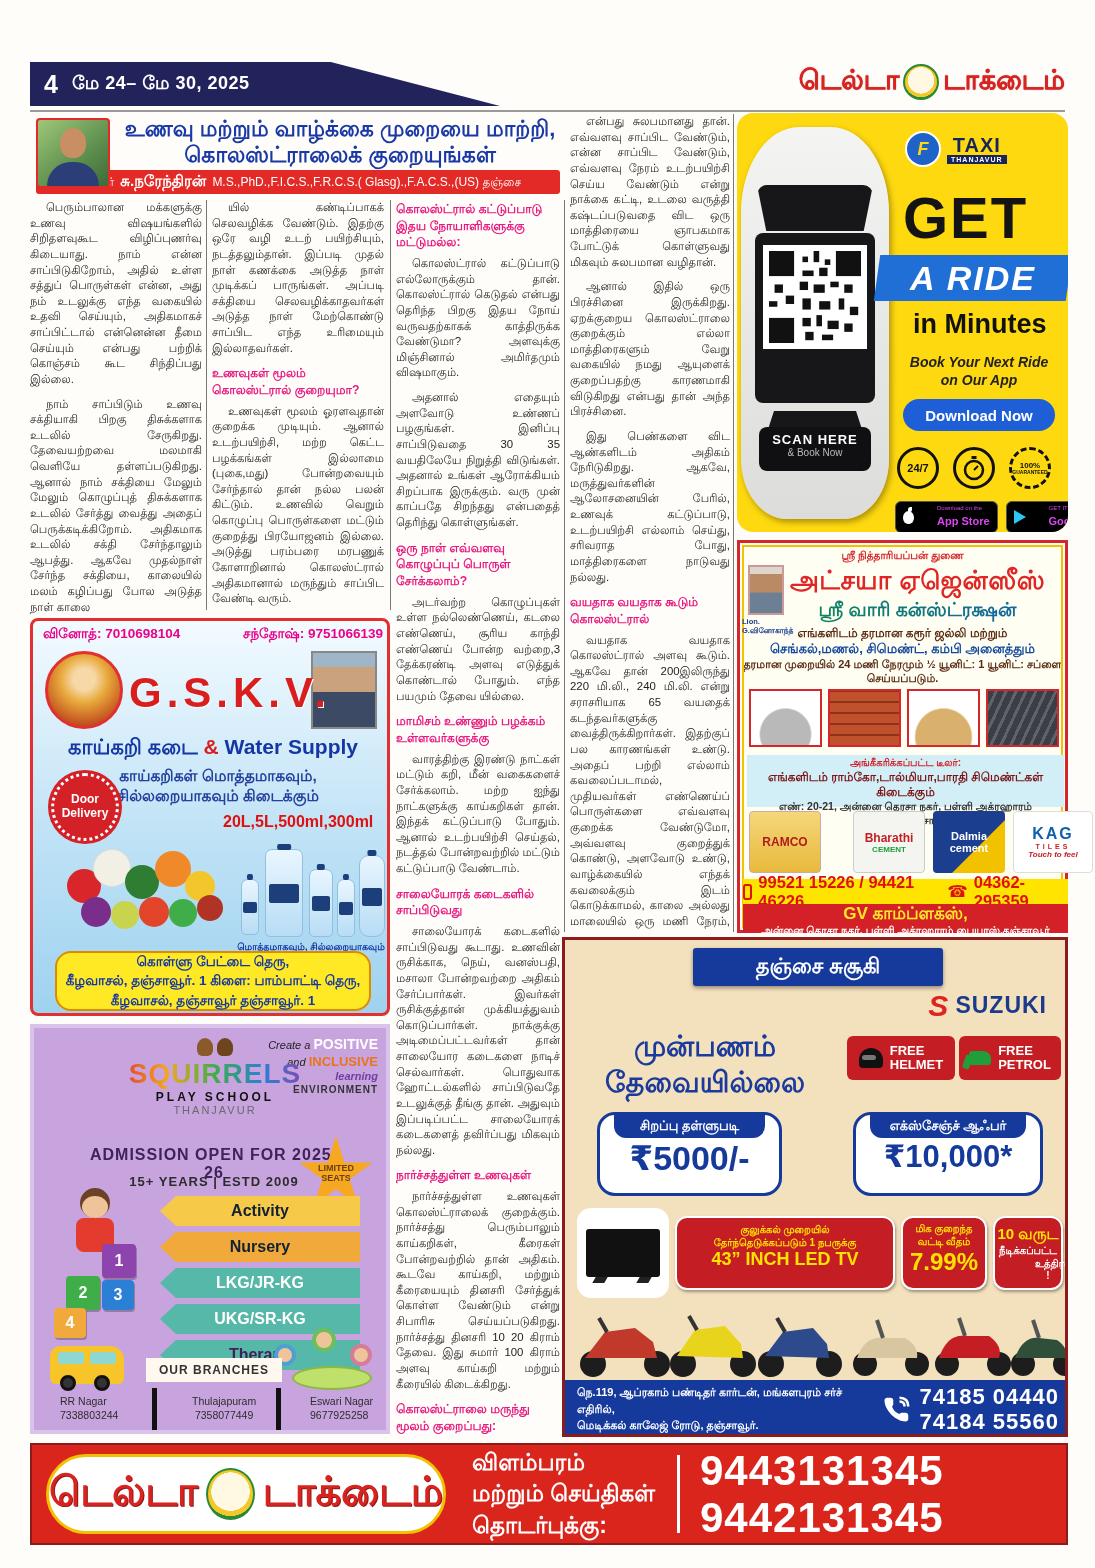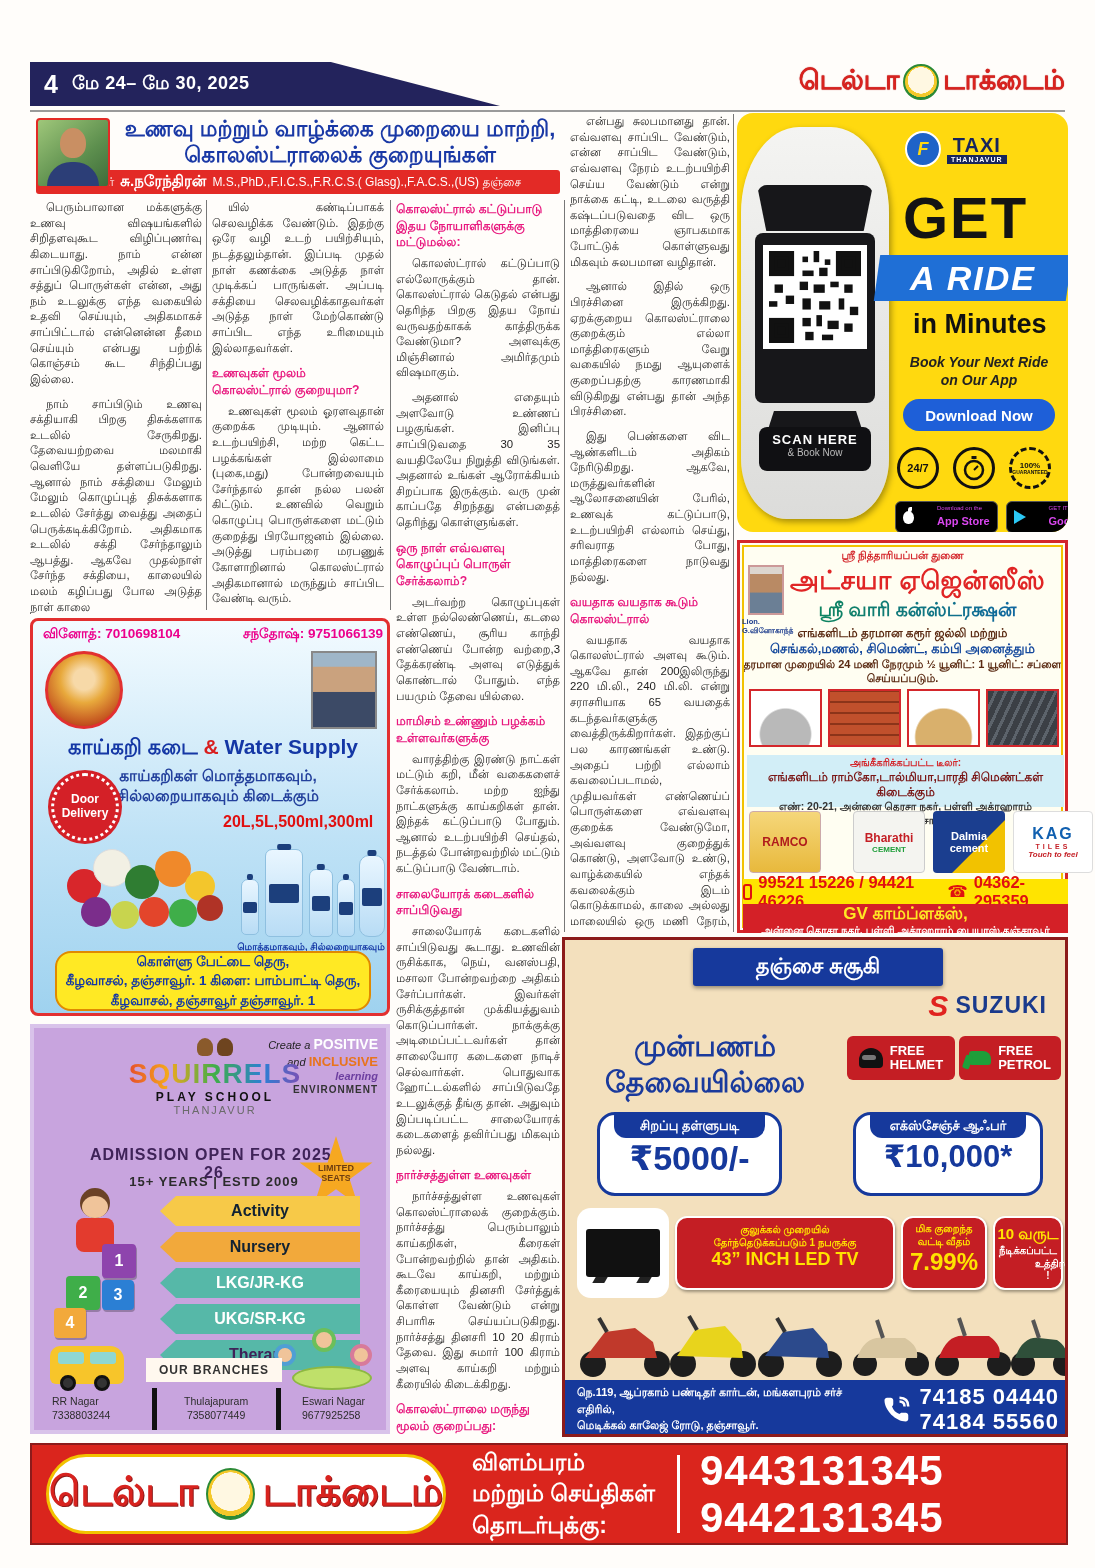--- a/index.html
+++ b/index.html
@@ -74,21 +74,21 @@
   
   .sq{background:#c8a4de;border:4px solid #d9c3ea;overflow:hidden;}
   .sq-logo{font-weight:700;font-size:28px;letter-spacing:1px;background:linear-gradient(90deg,#e33b2e,#f5a81c,#3fae49,#2b7fd4,#8e44ad);-webkit-background-clip:text;background-clip:text;color:transparent;text-align:center;}
   .sq-ps{font-weight:800;font-size:12px;letter-spacing:3px;color:#111;}
   .sq-thj{font-size:11px;color:#6a6a6a;letter-spacing:2px;}
   .sq-tag{font-size:11px;line-height:1.25;text-align:right;}
   .sq-adm{font-weight:800;font-size:16px;color:#3f2358;letter-spacing:1px;}
   .sq-est{font-weight:700;font-size:13px;color:#2c2c2c;letter-spacing:1px;}
   .ribbon{clip-path:polygon(16px 0,100% 0,100% 100%,16px 100%,0 50%);display:flex;align-items:center;justify-content:center;font-weight:800;font-size:16px;color:#123;}
   .star{clip-path:polygon(50% 0%,61% 35%,98% 35%,68% 57%,79% 91%,50% 70%,21% 91%,32% 57%,2% 35%,39% 35%);background:#f6a821;display:flex;align-items:center;justify-content:center;text-align:center;font-weight:800;color:#6d3d10;font-size:9px;line-height:1.1;}
-  .sq-branches{font-size:10.5px;color:#2d2d2d;line-height:1.35;}
+  .sq-branches{font-size:10.5px;color:#2d2d2d;line-height:1.35;margin-left:8px;}
   .sq-bar{width:5px;background:#111;}
   .blk{position:absolute;display:flex;align-items:center;justify-content:center;color:#fff;font-weight:900;font-size:16px;border-radius:4px;box-shadow:1px 2px 0 rgba(0,0,0,.25);}
   .bus{background:#f7c52a;border-radius:10px 14px 6px 6px;position:relative;}
   .bus .win{position:absolute;top:6px;left:8px;width:26px;height:12px;background:#8fd7d2;border-radius:3px;box-shadow:32px 0 0 #8fd7d2;}
   .bus .wh{position:absolute;bottom:-7px;width:16px;height:16px;border-radius:50%;background:#333;border:3px solid #111;}
 
   
   .atch{background:#fffef2;border:3px solid #d4262b;outline:2px solid #f2c200;outline-offset:-7px;}
   .atch-bless{color:#d4262b;font-size:10.5px;font-weight:bold;text-align:center;}
   .atch-title{color:#e02525;font-weight:900;font-size:26px;text-align:center;letter-spacing:.5px;}
@@ -307,20 +307,21 @@
     </div>
   </div>
 
   <div class="abs gskv" style="left:30px;top:618px;width:360px;height:398px;">
     <div class="abs" style="left:10px;top:5px;width:340px;display:flex;justify-content:space-between;">
       <span class="gskv-ph"><span>வினோத்:</span> <span>7010698104</span></span>
       <span class="gskv-ph"><span>சந்தோஷ்:</span> <span>9751066139</span></span>
     </div>
     <div class="abs murugan" style="left:12px;top:30px;width:78px;height:78px;"></div>
     <div class="abs gskv-man" style="left:278px;top:30px;width:66px;height:78px;"></div>
+    <div class="abs gskv-name" style="left:96px;top:48px;width:180px;text-align:center;">G.S.K.V.</div>
     <div class="abs" style="left:0;top:114px;width:360px;text-align:center;">
       <span class="gskv-line1"><span>காய்கறி கடை</span> <span class="amp">&amp;</span> <span>Water Supply</span></span>
     </div>
     <div class="abs gskv-line2" style="left:60px;top:145px;width:250px;">
       <div>காய்கறிகள் மொத்தமாகவும்,</div>
       <div>சில்லறையாகவும் கிடைக்கும்</div>
     </div>
     <div class="abs gskv-sizes" style="left:190px;top:192px;">20L,5L,500ml,300ml</div>
     <div class="abs door" style="left:18px;top:152px;width:68px;height:68px;">
       <span>Door</span>

